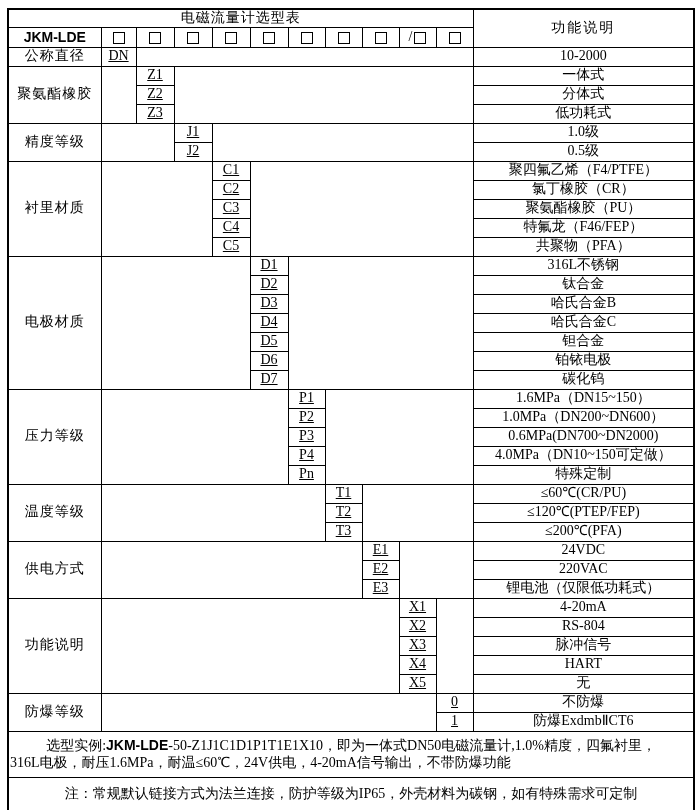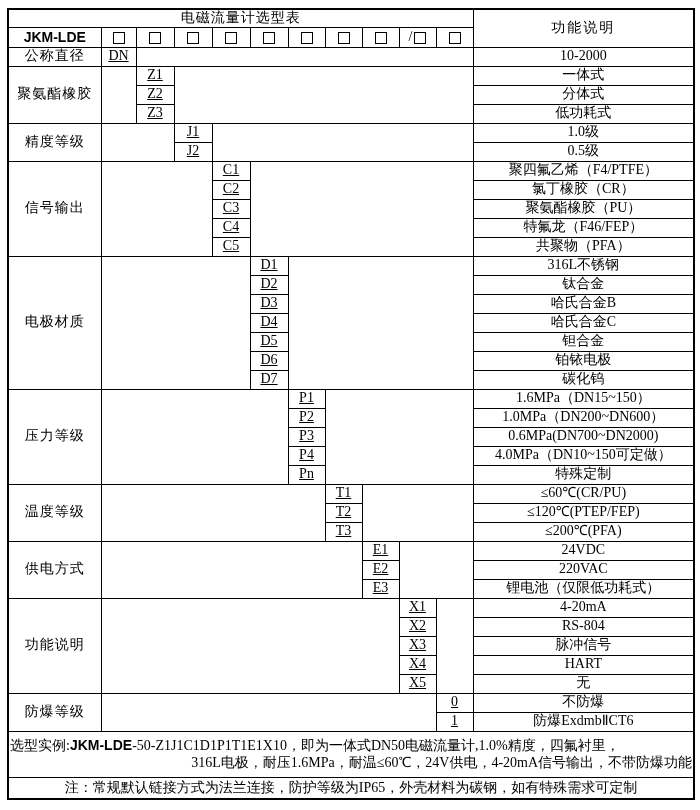--- a/index.html
+++ b/index.html
@@ -11,24 +11,24 @@
   td.title-cell { height: 18px; font-size: 15px; letter-spacing: 1px; }
   td.desc-header { font-size: 15px; letter-spacing: 2px; }
   td.model-cell { font-family: "Liberation Sans", sans-serif; font-weight: bold; font-size: 14px; }
   tr.data-row td { height: 19px; }
   tr.cb-row td { height: 20px; }
   td.code-cell { font-size: 13px; font-family: "Liberation Serif", serif; text-decoration: underline; }
   td.cat-cell { font-size: 14px; letter-spacing: 1px; margin-left: 20px; }
   .box { display: inline-block; width: 12px; height: 12px; border: 1px solid #000; vertical-align: middle; background: #fff; }
   .slash { display: inline-block; margin-right: 2px; font-size: 14px; }
   td.example-cell { height: 46px; white-space: normal; text-align: left; padding: 2px 3px; }
-  td.example-cell .ex-line1 { text-align: left; }
-  td.example-cell .ex-line2 { text-align: right; }
+  td.example-cell .ex-line1 { text-align: center; }
+  td.example-cell .ex-line2 { text-align: left; }
   td.example-cell .ex-model { font-family: "Liberation Sans", sans-serif; font-weight: bold; }
-  td.note-cell { height: 22px; text-align: left; padding: 1px 3px; white-space: normal; font-size: 14px; }
+  td.note-cell { height: 34px; text-align: left; padding: 1px 3px; white-space: normal; font-size: 14px; }
 </style>
 </head>
 <body>
 
 <div class="sheet">
 <table class="sel">
   <colgroup>
     <col style="width:93px">
         <col style="width:35px">
     <col style="width:38px">
@@ -91,21 +91,21 @@
     <td class="code-cell">J1</td>
     <td rowspan="2" colspan="7"></td>
     <td>1.0级</td>
   </tr>
   <tr class="data-row">
     <td class="code-cell">J2</td>
     <td>0.5级</td>
   </tr>
 
   <tr class="data-row">
-    <td class="cat-cell" rowspan="5">信号输出</td>
+    <td class="cat-cell" rowspan="5">衬里材质</td>
     <td rowspan="5" colspan="3"></td>
     <td class="code-cell">C1</td>
     <td rowspan="5" colspan="6"></td>
     <td>聚四氟乙烯（F4/PTFE）</td>
   </tr>
   <tr class="data-row">
     <td class="code-cell">C2</td>
     <td>氯丁橡胶（CR）</td>
   </tr>
   <tr class="data-row">

